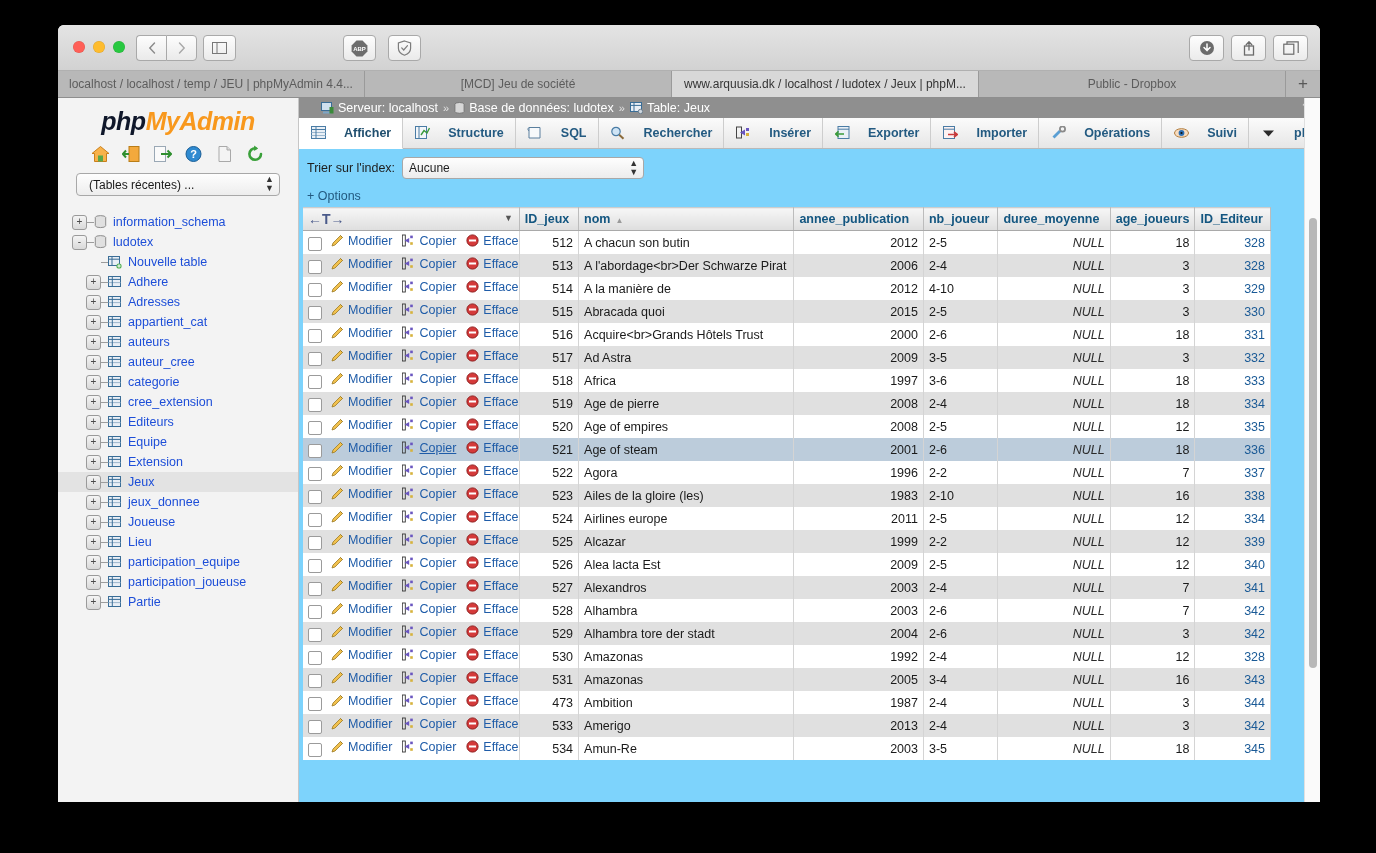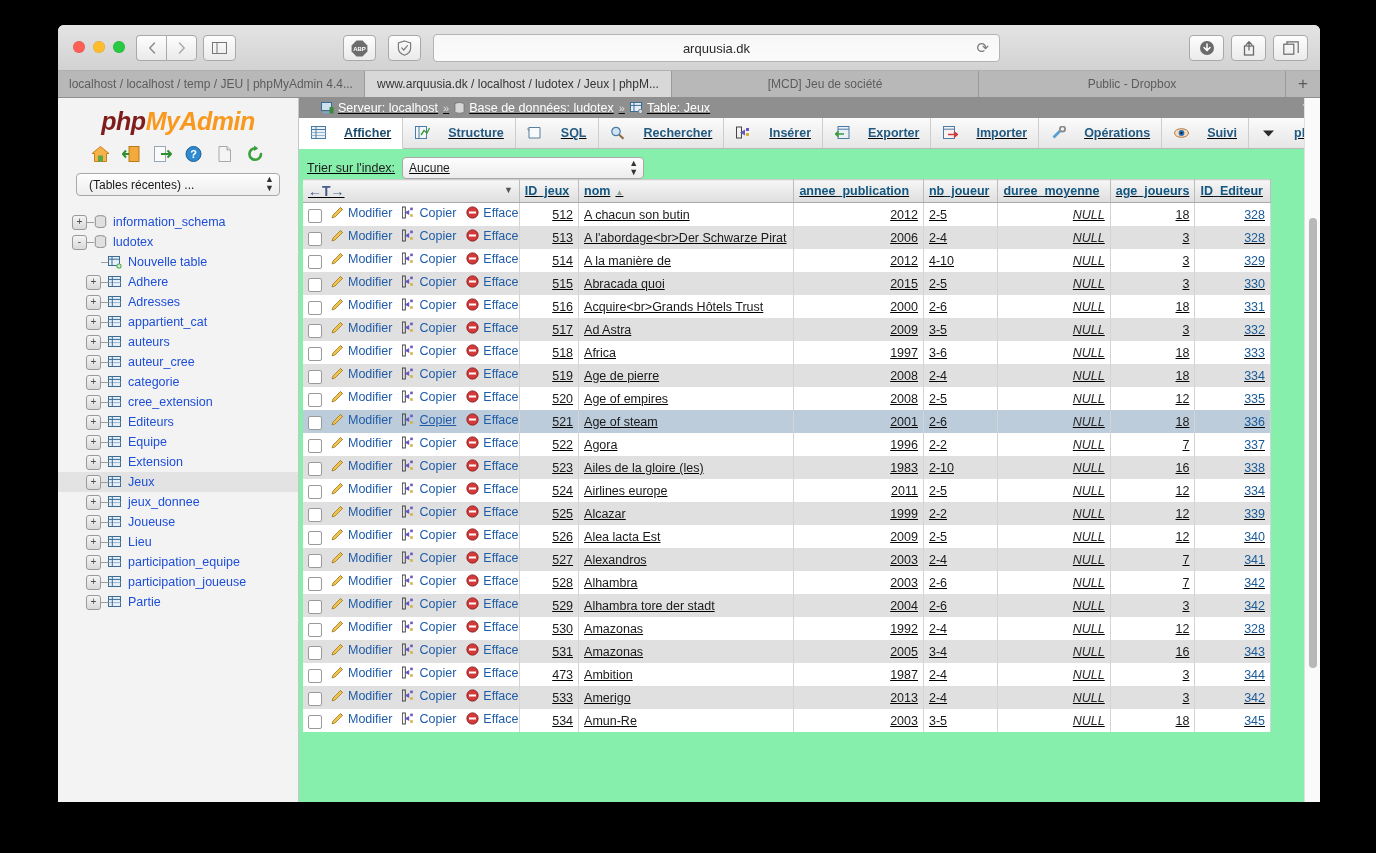--- a/index.html
+++ b/index.html
@@ -116,21 +116,21 @@
   }
   .pma-logo {
     text-align:center;
     padding-top: 9px;
     font-family: "Liberation Sans", sans-serif;
     font-style: italic;
     font-weight: bold;
     font-size: 25px;
     letter-spacing: -0.5px;
   }
-  .pma-logo .php { color: #7f1d1d; }
+  .pma-logo .php { color: #0f172a; }
   .pma-logo .mya { color: #f8981d; }
 
   .navicons { display:flex; justify-content:center; gap: 10px; margin-top: 7px; }
   .navicon { width: 21px; height: 21px; display:flex; align-items:center; justify-content:center; }
 
   .recent-select {
     margin: 9px auto 0 auto;
     width: 178px; height: 21px;
     background: linear-gradient(to bottom, #fefefe, #ededed);
     border: 1px solid #a8a8a8;
@@ -162,21 +162,21 @@
     font-size: 10px; line-height: 11px; text-align:center; color:#4a4a4a;
     flex: 0 0 13px;
     margin-right: 0;
   }
   .expander.hidden { visibility: hidden; }
   .hline { width: 7px; height: 1px; background: #9c9c9c; flex: 0 0 7px; }
   .indent { flex: 0 0 14px; }
   .treelabel { color: #1d4ed8; }
 
   
-  .main { flex: 1 1 auto; position: relative; background:#86efac; overflow:hidden;text-decoration:underline; }
+  .main { flex: 1 1 auto; position: relative; background:#7dd3fc; overflow:hidden; }
 
   .breadcrumb {
     height: 20px;
     background: #8f8f8f;
     color: #fff;
     font-size: 12.5px;
     display:flex; align-items:center;
     padding-left: 22px;
     position: relative;
   }
@@ -341,24 +341,20 @@
         </svg>
       </div>
 
       <div class="sqbtn" id="shield-btn">
         <svg width="15" height="16" viewBox="0 0 15 16">
           <path d="M7.5 1 L13.6 3 V8.3 C13.6 11.8 10.9 14 7.5 15.2 C4.1 14 1.4 11.8 1.4 8.3 V3 Z" fill="none" stroke="#7d7d7d" stroke-width="1.2"></path>
           <path d="M4.7 7.9 L6.7 10 L10.5 5.6" fill="none" stroke="#7d7d7d" stroke-width="1.2" stroke-linecap="round"></path>
         </svg>
       </div>
 
-      <div class="urlbar">
-        <span>arquusia.dk</span>
-        <span class="reload">⟳</span>
-      </div>
 
       <div class="rightbtns">
         <div class="rbtn">
           <svg width="16" height="16" viewBox="0 0 16 16">
             <circle cx="8" cy="8" r="7" fill="#6b6b6b"></circle>
             <path d="M8 4 V10 M5 7.5 L8 10.6 L11 7.5" stroke="#fff" stroke-width="1.5" fill="none" stroke-linecap="round" stroke-linejoin="round"></path>
           </svg>
         </div>
         <div class="rbtn">
           <svg width="14" height="16" viewBox="0 0 14 16">
@@ -372,25 +368,25 @@
             <path d="M4 3.2 V0.8 H15.2 V12" fill="none" stroke="#6b6b6b" stroke-width="1.2"></path>
           </svg>
         </div>
       </div>
     </div>
 
     <div class="tabbar">
       <div class="tab">
           <span>localhost / localhost / temp / JEU | phpMyAdmin 4.4...</span>
         </div>
+      <div class="tab">
+          <span>[MCD] Jeu de société</span>
+        </div>
       <div class="tab active">
           <span>www.arquusia.dk / localhost / ludotex / Jeux | phpM...</span>
-        </div>
-      <div class="tab">
-          <span>[MCD] Jeu de société</span>
         </div>
       <div class="tab">
           <span>Public - Dropbox</span>
         </div>
       <div class="tab-add">+</div>
     </div>
 
     <div class="page">
 
       <div class="navpanel">
@@ -861,20 +857,21 @@
           <span class="lbl">Trier sur l'index:</span>
           <div class="sel-index">
             <span>Aucune</span>
             <span class="arrows">
                 <span>▲</span>
                 <span>▼</span>
               </span>
           </div>
         </div>
 
+        <div class="options-link">+ Options</div>
 
         <div class="tablewrap">
           <table class="results">
             <colgroup>
               <col style="width:212px">
                 <col style="width:58px">
                 <col style="width:211px">
               <col style="width:127px">
                 <col style="width:73px">
                 <col style="width:110px">

